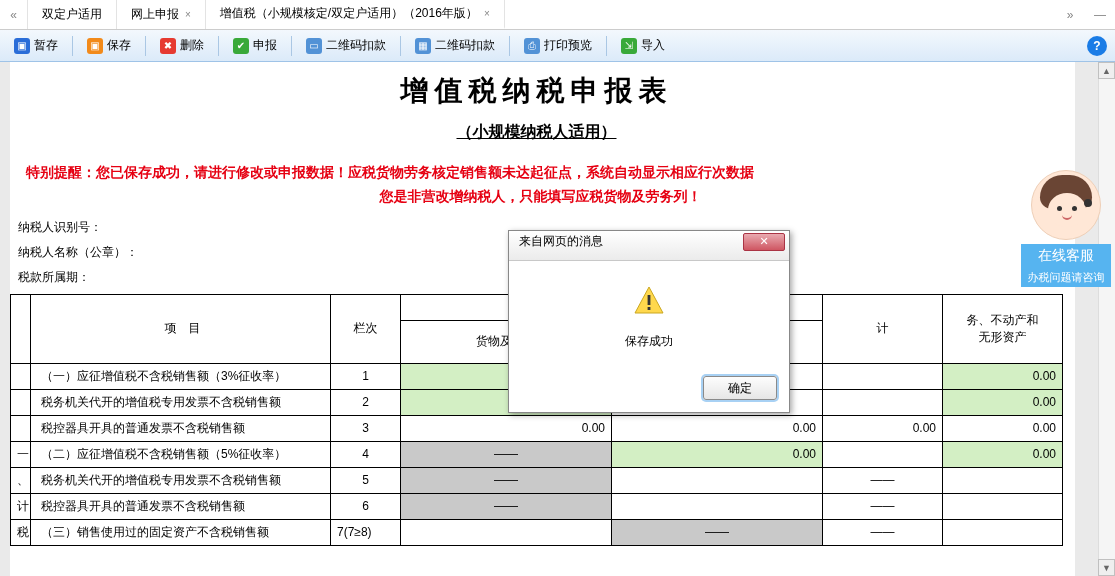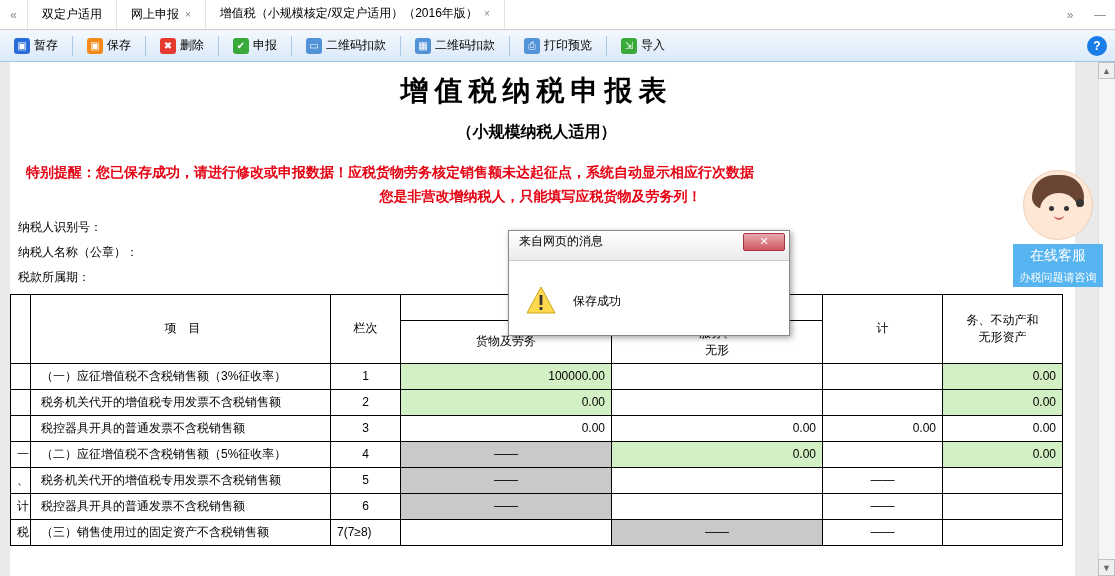--- a/index.html
+++ b/index.html
@@ -24,21 +24,21 @@
 .ic-red { background:#e63a31; }
 .ic-green { background:#39a939; }
 .ic-grey { background:#5292d6; }
 .ic-print { background:#5292d6; }
 .help-btn { margin-left:auto; width:20px; height:20px; border-radius:50%; background:#1a7ce6; color:#fff; display:flex; align-items:center; justify-content:center; font-weight:bold; cursor:pointer; }
 
 
 .content { height: calc(576px - 30px - 32px); overflow:hidden; position:relative; background:#eaeaea; }
 .sheet { background:#fff; margin:0 40px 0 10px; height:100%; overflow-y:auto; overflow-x:hidden; padding: 6px 12px 0 0; position:relative; }
 .form-title { text-align:center; font-family: KaiTi, "楷体", serif; font-size:28px; font-weight:bold; letter-spacing:6px; margin-top:4px; }
-.form-sub { text-align:center; font-family: KaiTi, "楷体", serif; font-size:16px; font-weight:bold; margin-top:12px; }
+.form-sub { text-align:center; font-family: KaiTi, "楷体", serif; font-size:16px; font-weight:bold; margin-top:12px;text-decoration:underline; }
 .warn-block { color:#e60012; font-weight:bold; font-family: SimSun, serif; font-size:14px; text-align:left; padding: 18px 8px 6px 16px; line-height:1.7; }
 .warn-block .l2, .warn-block .l3 { text-align:center; display:block; }
 .info-line { padding: 4px 8px; font-size:12px; }
 .period-line { display:flex; padding: 4px 8px; font-size:12px; }
 .period-line .fill-date { margin-left: 420px; }
 
 
 table.grid { border-collapse:collapse; width: 100%; margin-top:4px; table-layout:fixed; }
 table.grid th, table.grid td { border:1px solid #000; font-size:12px; padding:4px 6px; height:26px; }
 table.grid th { font-weight:normal; text-align:center; }
@@ -47,28 +47,28 @@
 .col-lanci { width:70px; text-align:center; }
 .col-num { width:120px; text-align:right; background:#fff; }
 .cell-green { background:#d3efc4 !important; }
 .cell-grey { background:#c9c9c9 !important; }
 .dash { text-align:center !important; }
 
 
 .modal-shadow { position:absolute; left:508px; top:230px; width:282px; background:#fff; border:1px solid #888; box-shadow:2px 2px 6px rgba(0,0,0,.35); font-size:12px; }
 .modal-title { height:30px; background:linear-gradient(#fff,#ebebeb); border-bottom:1px solid #c8c8c8; display:flex; align-items:center; justify-content:space-between; padding:0 4px 8px 10px; }
 .modal-close { width:42px; height:18px; background:linear-gradient(#e9aab0,#cf5662); border:1px solid #a34; border-radius:2px; color:#fff; display:flex; align-items:center; justify-content:center; font-size:11px; cursor:pointer; }
-.modal-body { padding:24px 16px 18px 16px; display:flex; align-items:center; gap:16px; }
+.modal-body { padding:24px 16px 18px 16px; display:flex; align-items:center; gap:16px;flex-direction:column; }
 .warn-tri { width:32px; height:32px; position:relative; }
 .warn-tri svg { width:32px; height:32px; }
 .modal-btnrow { padding:8px 12px 12px; display:flex; justify-content:flex-end; }
 .ok-btn { min-width:74px; height:24px; background:linear-gradient(#fdfdfd,#e6e6e6); border:1px solid #8a8a8a; border-radius:3px; cursor:pointer; font-size:12px; box-shadow:0 0 0 2px #a8d1f4; }
 
 
-.support { position:absolute; right:12px; top:170px; width:90px; text-align:center; }
+.support { position:absolute; right:4px; top:170px; width:90px; text-align:center; }
 .avatar { width:70px; height:70px; border-radius:50%; background:#ffe7d6; margin:0 auto; position:relative; overflow:hidden; border:1px solid #eecfb7; }
 .avatar .hair { position:absolute; top:4px; left:8px; right:8px; height:34px; background:#6a4534; border-radius:30px 30px 16px 16px; }
 .avatar .face { position:absolute; top:22px; left:16px; width:38px; height:34px; background:#ffe7d6; border-radius:50%; }
 .avatar .eye { position:absolute; width:5px; height:5px; background:#333; border-radius:50%; top:35px; }
 .avatar .eye.le { left:25px; } .avatar .eye.re { left:40px; }
 .avatar .mouth { position:absolute; top:44px; left:30px; width:10px; height:5px; border-bottom:2px solid #c66; border-radius:0 0 10px 10px; }
 .headset { position:absolute; top:28px; right:8px; width:8px; height:8px; background:#333; border-radius:50%; }
 .support-label { background:#56b4f0; color:#fff; font-size:14px; padding:3px 0; margin-top:4px; }
 .support-sub { background:#56b4f0; color:#fff; font-size:11px; padding:2px 0; }
 
@@ -256,20 +256,23 @@
   <div class="modal-body">
     <span class="warn-tri">
       <svg viewBox="0 0 32 32">
           <polygon points="16,2 30,28 2,28" fill="#ffd84d" stroke="#caa720" stroke-width="1"></polygon>
           <rect x="14.6" y="10" width="2.8" height="10" fill="#333"></rect>
           <rect x="14.6" y="22" width="2.8" height="3" fill="#333"></rect>
         </svg>
     </span>
     <span>保存成功</span>
   </div>
+  <div class="modal-btnrow">
+    <button class="ok-btn">确定</button>
+  </div>
 </div>
 
 <div class="support">
   <div class="avatar">
     <div class="hair"></div>
       <div class="face"></div>
     <div class="eye le"></div>
       <div class="eye re"></div>
       <div class="mouth"></div>
     <div class="headset"></div>

